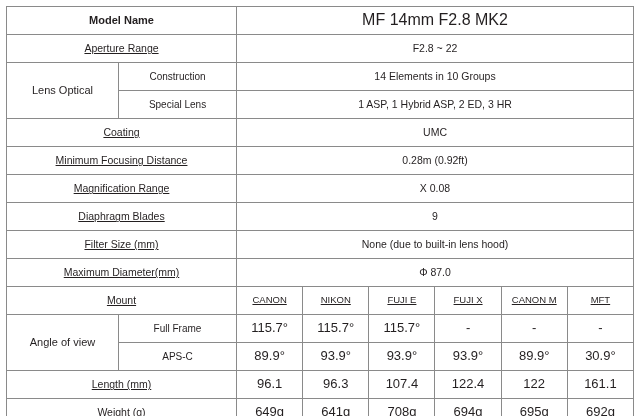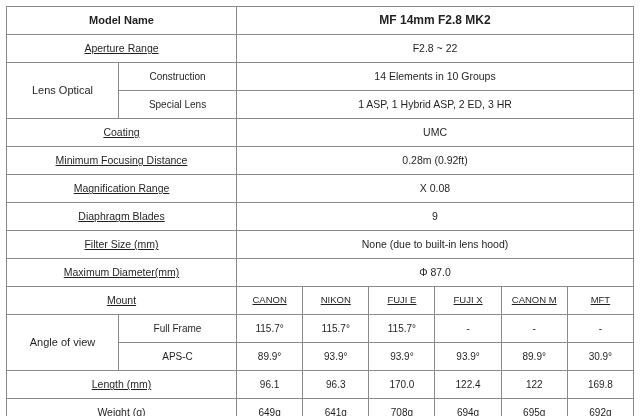--- a/index.html
+++ b/index.html
@@ -34,42 +34,42 @@
     height: 27px;
     line-height: 1.15;
     white-space: nowrap;
     overflow: hidden;
   }
   td.hdr-label {
     font-weight: bold;
     font-size: 11px;
   }
   td.hdr-value {
-    font-weight: bold;
-    font-size: 12px;
+    font-weight: normal;
+    font-size: 16px;
   }
   td.rowlabel {
     font-size: 10.5px;
     text-decoration: underline;
   }
   td.grouplabel {
     font-size: 11px;
   }
   td.sublabel {
     font-size: 10px;
   }
   td.value {
     font-size: 10.5px;
   }
   td.mountname {
     font-size: 9.5px;
     text-decoration: underline;
   }
   td.num {
-    font-size: 10px;
+    font-size: 13px;
   }
   .col-label { width: 112px; }
   .col-sublabel { width: 118px; }
   .dash { font-size: 10px; }
 </style>
 </head>
 <body>
 
 <div class="sheet">
   <table class="spec">
@@ -163,24 +163,24 @@
         <td class="num">93.9°</td>
         <td class="num">93.9°</td>
         <td class="num">89.9°</td>
         <td class="num">30.9°</td>
       </tr>
 
       <tr>
         <td class="rowlabel" colspan="2">Length (mm)</td>
         <td class="num">96.1</td>
         <td class="num">96.3</td>
-        <td class="num">170.0</td>
+        <td class="num">107.4</td>
         <td class="num">122.4</td>
         <td class="num">122</td>
-        <td class="num">169.8</td>
+        <td class="num">161.1</td>
       </tr>
 
       <tr>
         <td class="rowlabel" colspan="2">Weight (g)</td>
         <td class="num">649g</td>
         <td class="num">641g</td>
         <td class="num">708g</td>
         <td class="num">694g</td>
         <td class="num">695g</td>
         <td class="num">692g</td>

